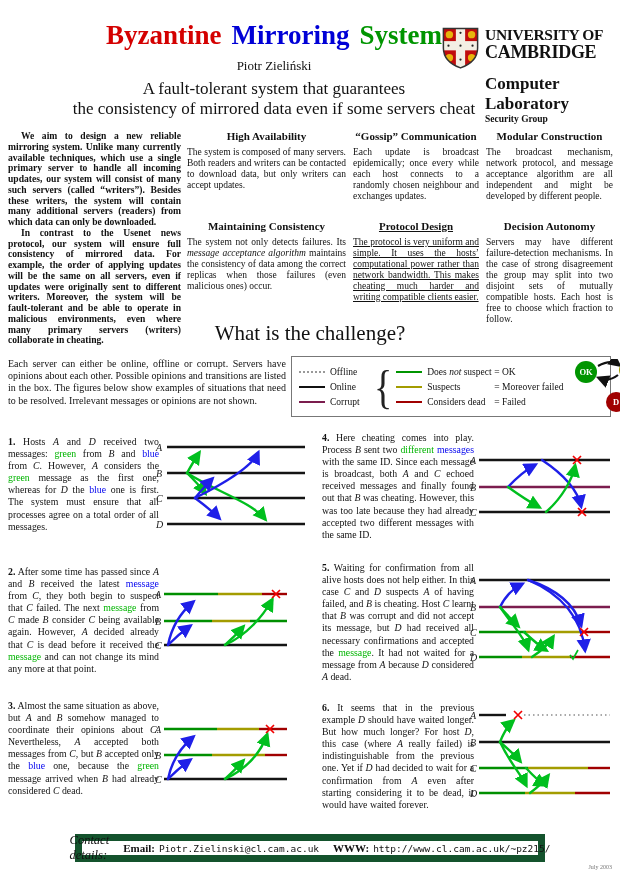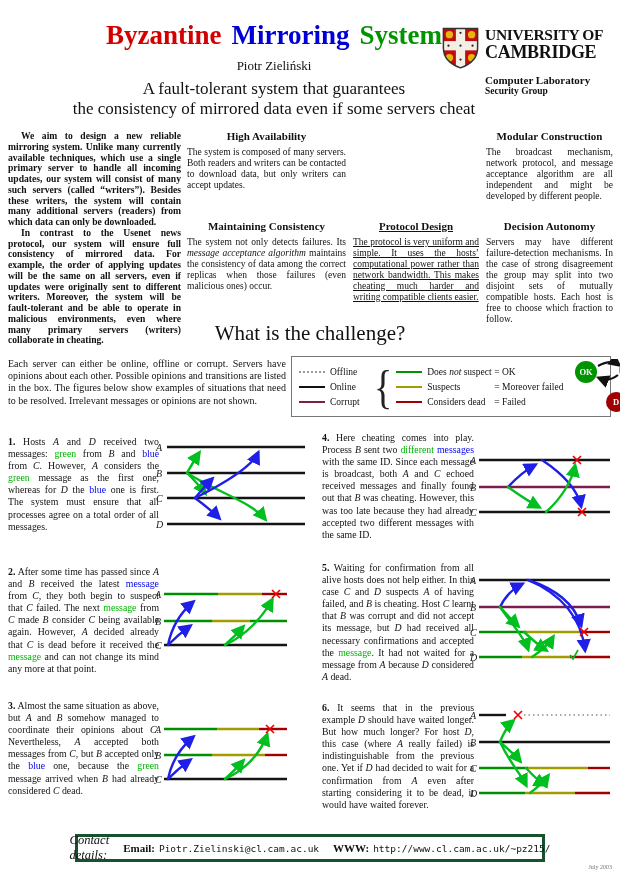--- a/index.html
+++ b/index.html
@@ -11,21 +11,21 @@
   .ptitle{font-size:27px;font-weight:bold;margin:0;letter-spacing:0;}
   .ptitle span{margin:0 5px;}
   .w-red{color:#d40000}.w-blue{color:#0000d6}.w-green{color:#009500}
   .author{font-size:13px;margin-top:7px;}
   .subtitle{font-size:17px;line-height:19.5px;margin-top:5px;}
 
   .logo{position:absolute;right:6px;top:27px;width:172px;}
   .logo-top{display:flex;gap:6px;align-items:flex-start;}
   .uni{font-weight:bold;font-size:15.5px;line-height:16px;letter-spacing:-0.3px;}
   .uni2{font-size:18px;line-height:19px;}
-  .dept{font-weight:bold;font-size:11px;margin:4px 0 0 43px;}
+  .dept{font-weight:bold;font-size:17px;margin:4px 0 0 43px;}
   .group{font-weight:bold;font-size:9.5px;margin-left:43px;}
 
   
   .intro-col1{position:absolute;left:8px;top:131px;width:173px;font-size:9.6px;
               line-height:10.75px;font-weight:bold;text-align:justify;}
   .intro-col1 p{margin:0;text-indent:13px;}
   .feature{position:absolute;font-size:9.5px;line-height:11px;text-align:justify;}
   .ftitle{text-align:center;font-weight:bold;font-size:11px;margin-bottom:5px;}
   #feat0{left:187px;top:131px;width:159px;}
   #feat1{left:353px;top:131px;width:126px;}
@@ -79,21 +79,21 @@
   .ln-olive{stroke:#a39c00;}
   .ln-dead{stroke:#a00000;}
   .ln-off{stroke:#555;stroke-width:1.2;stroke-dasharray:1.5 3;}
   .ar{fill:none;stroke-width:2.4;stroke-linecap:round;}
   .ar-g{stroke:#00bf1e;}
   .ar-b{stroke:#1f1fe8;}
   .xmark{stroke:#f20000;stroke-width:1.7;}
   .check{stroke:#00bf1e;stroke-width:1.7;fill:none;}
 
   
-  .footer{position:absolute;left:75px;top:834px;width:470px;height:28px;border:3px solid #14532d;
+  .footer{position:absolute;left:75px;top:834px;width:470px;height:28px;border:7px solid #14532d;
           box-sizing:border-box;display:flex;align-items:center;justify-content:center;gap:14px;}
   .contact{font-style:italic;font-size:12.5px;}
   .flabel{font-weight:bold;font-size:11px;}
   .mono{font-family:"DejaVu Sans Mono",monospace;font-size:9.5px;}
   .fgroup{display:flex;align-items:center;gap:4px;}
   .datemark{position:absolute;right:8px;top:864px;font-size:6px;color:#777;}
 </style>
 </head>
 <body>
 
@@ -157,20 +157,24 @@
 
   <div class="intro-col1">
     <p>We aim to design a new reliable mirroring system. Unlike many currently available techniques, which use a single primary server to handle all incoming updates, our system will consist of many such servers (called “writers”). Besides these writers, the system will contain many additional servers (readers) from which data can only be downloaded.</p>
     <p>In contrast to the Usenet news protocol, our system will ensure full consistency of mirrored data. For example, the order of applying updates will be the same on all servers, even if updates were originally sent to different writers. Moreover, the system will be fault-tolerant and be able to operate in malicious environments, even where many primary servers (writers) collaborate in cheating.</p>
   </div>
 
   <div class="feature" id="feat0">
     <div class="ftitle">High Availability</div>
     <div class="fbody"><span>The system is composed of many servers. Both readers and writers can be contacted to download data, but only writers can accept updates.</span></div>
   </div>
+  <div class="feature" id="feat1">
+    <div class="ftitle">“Gossip” Communication</div>
+    <div class="fbody"><span>Each update is broadcast epidemically; once every while each host connects to a randomly chosen neighbour and exchanges updates.</span></div>
+  </div>
   <div class="feature" id="feat2">
     <div class="ftitle">Modular Construction</div>
     <div class="fbody"><span>The broadcast mechanism, network protocol, and message acceptance algorithm are all independent and might be developed by different people.</span></div>
   </div>
   <div class="feature" id="feat3">
     <div class="ftitle">Maintaining Consistency</div>
     <div class="fbody"><span>The system not only detects failures. Its </span><span class="seg-i">message acceptance algorithm</span><span> maintains the consistency of data among the correct replicas when those failures (even malicious ones) occur.</span></div>
   </div>
   <div class="feature" id="feat4">
     <div class="ftitle">Protocol Design</div>

